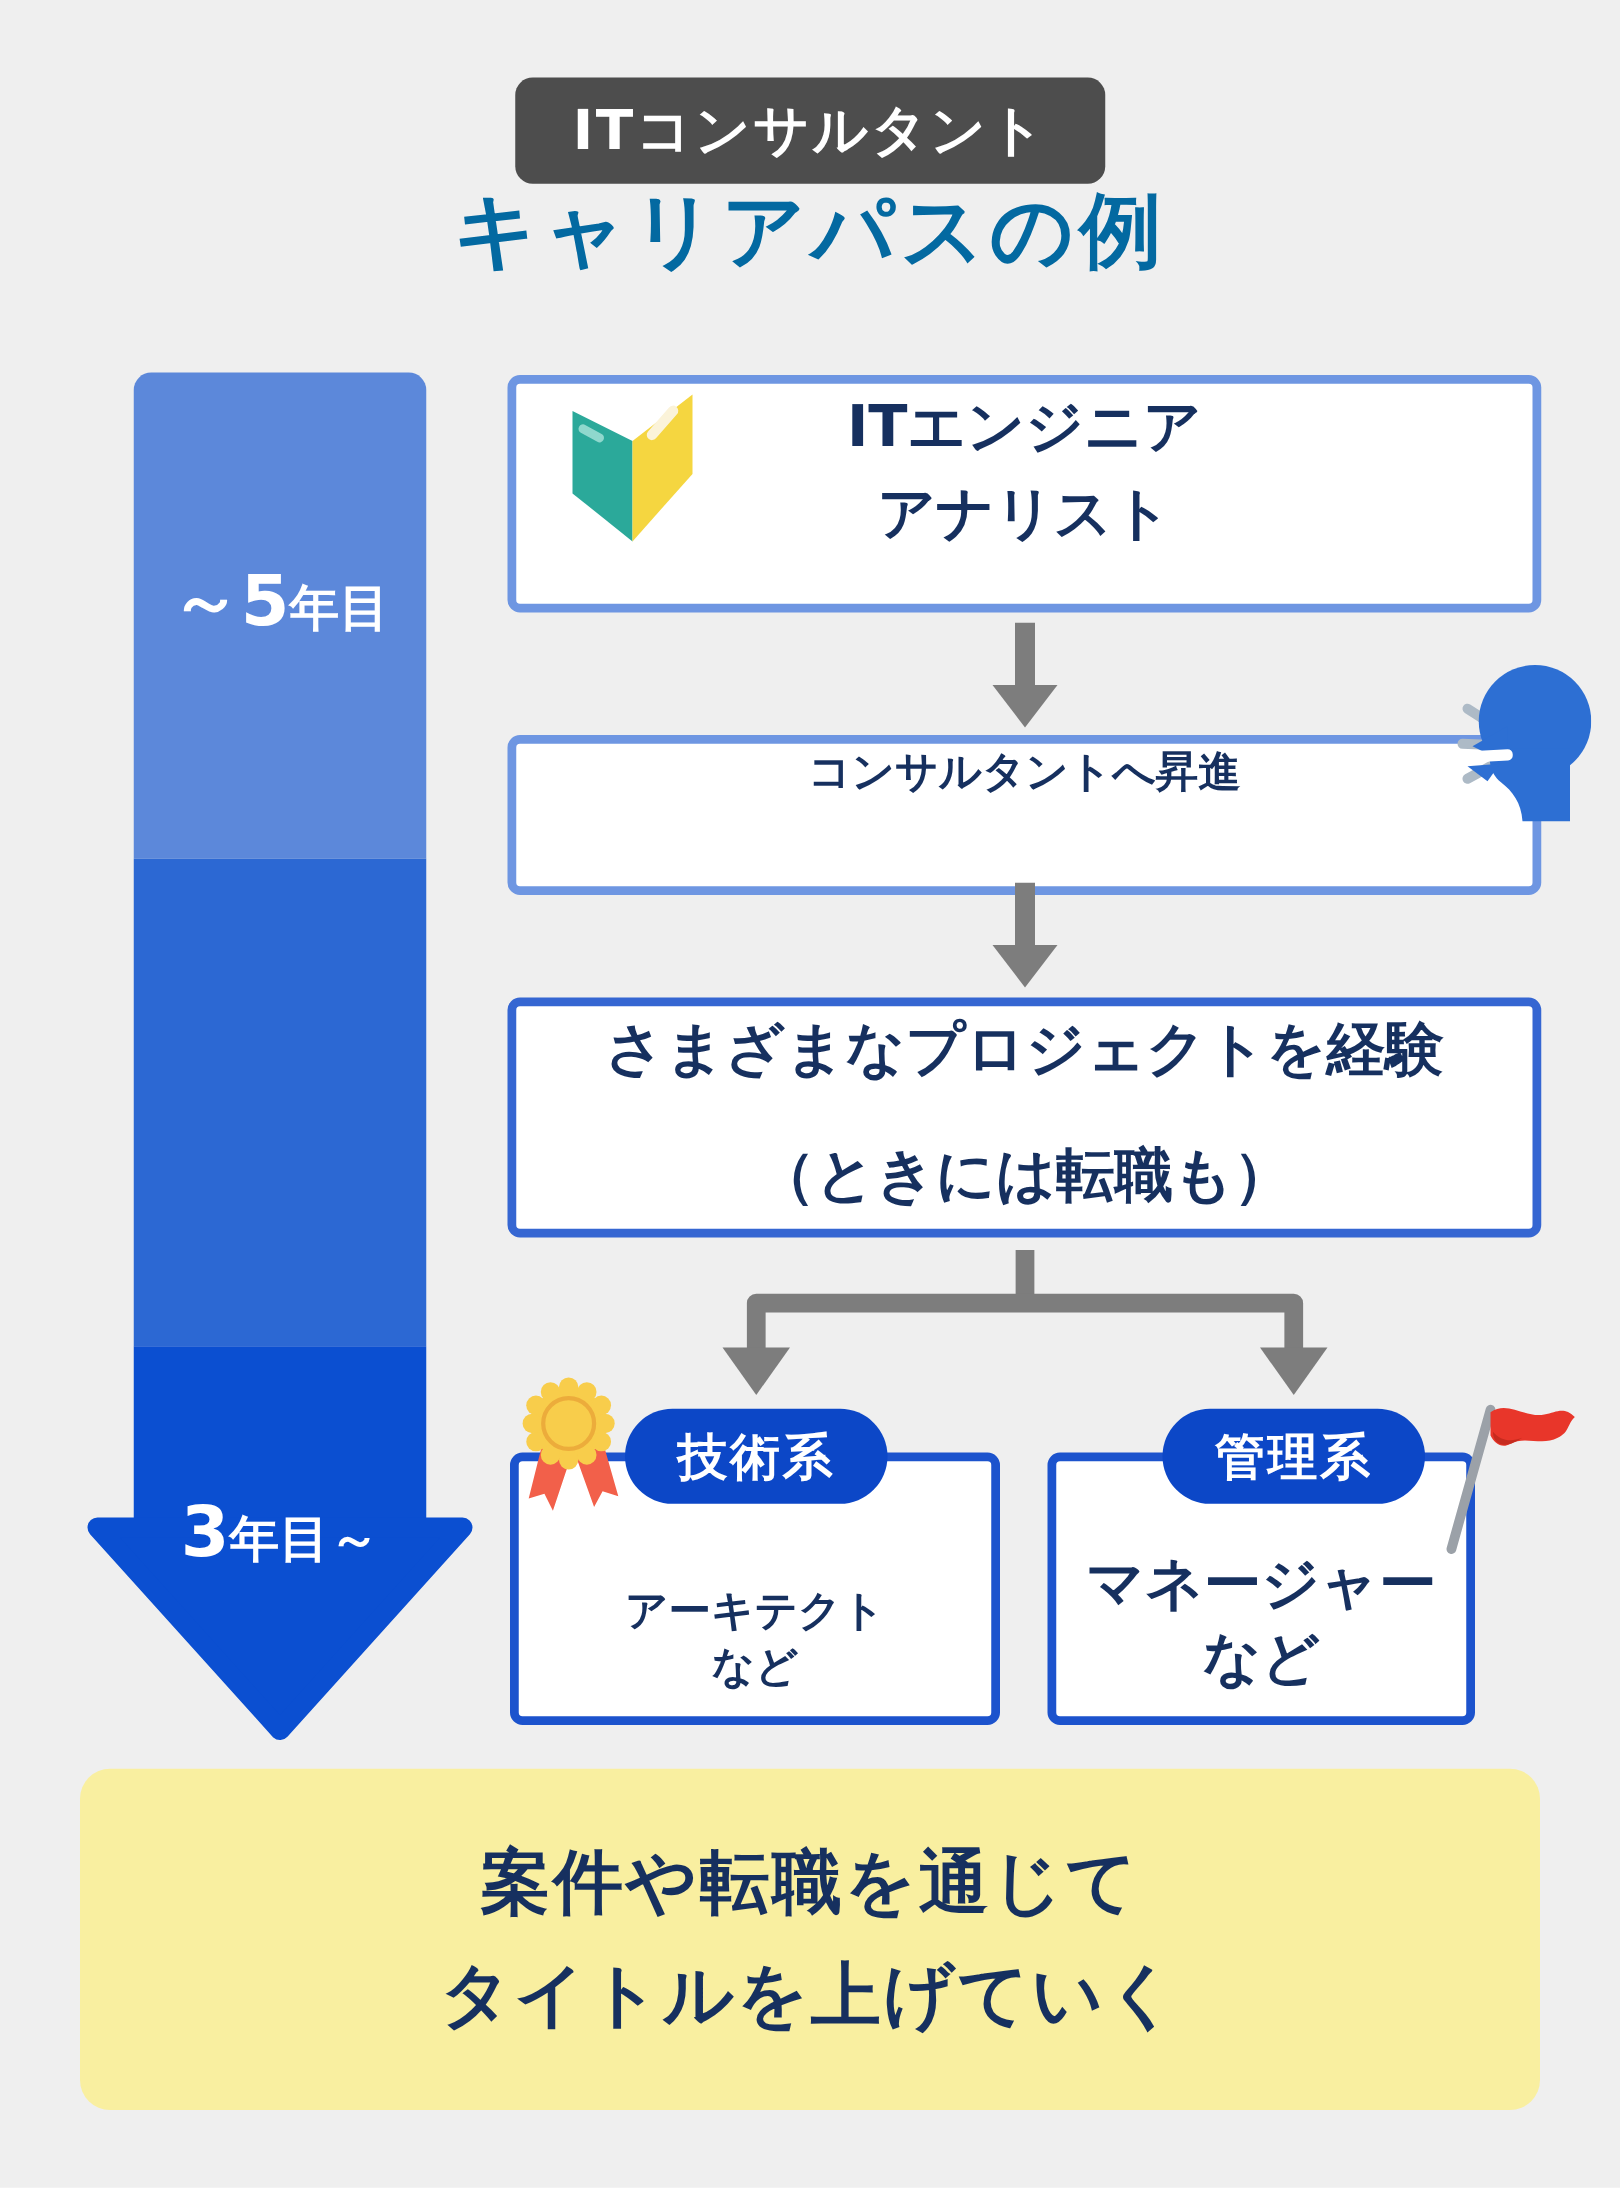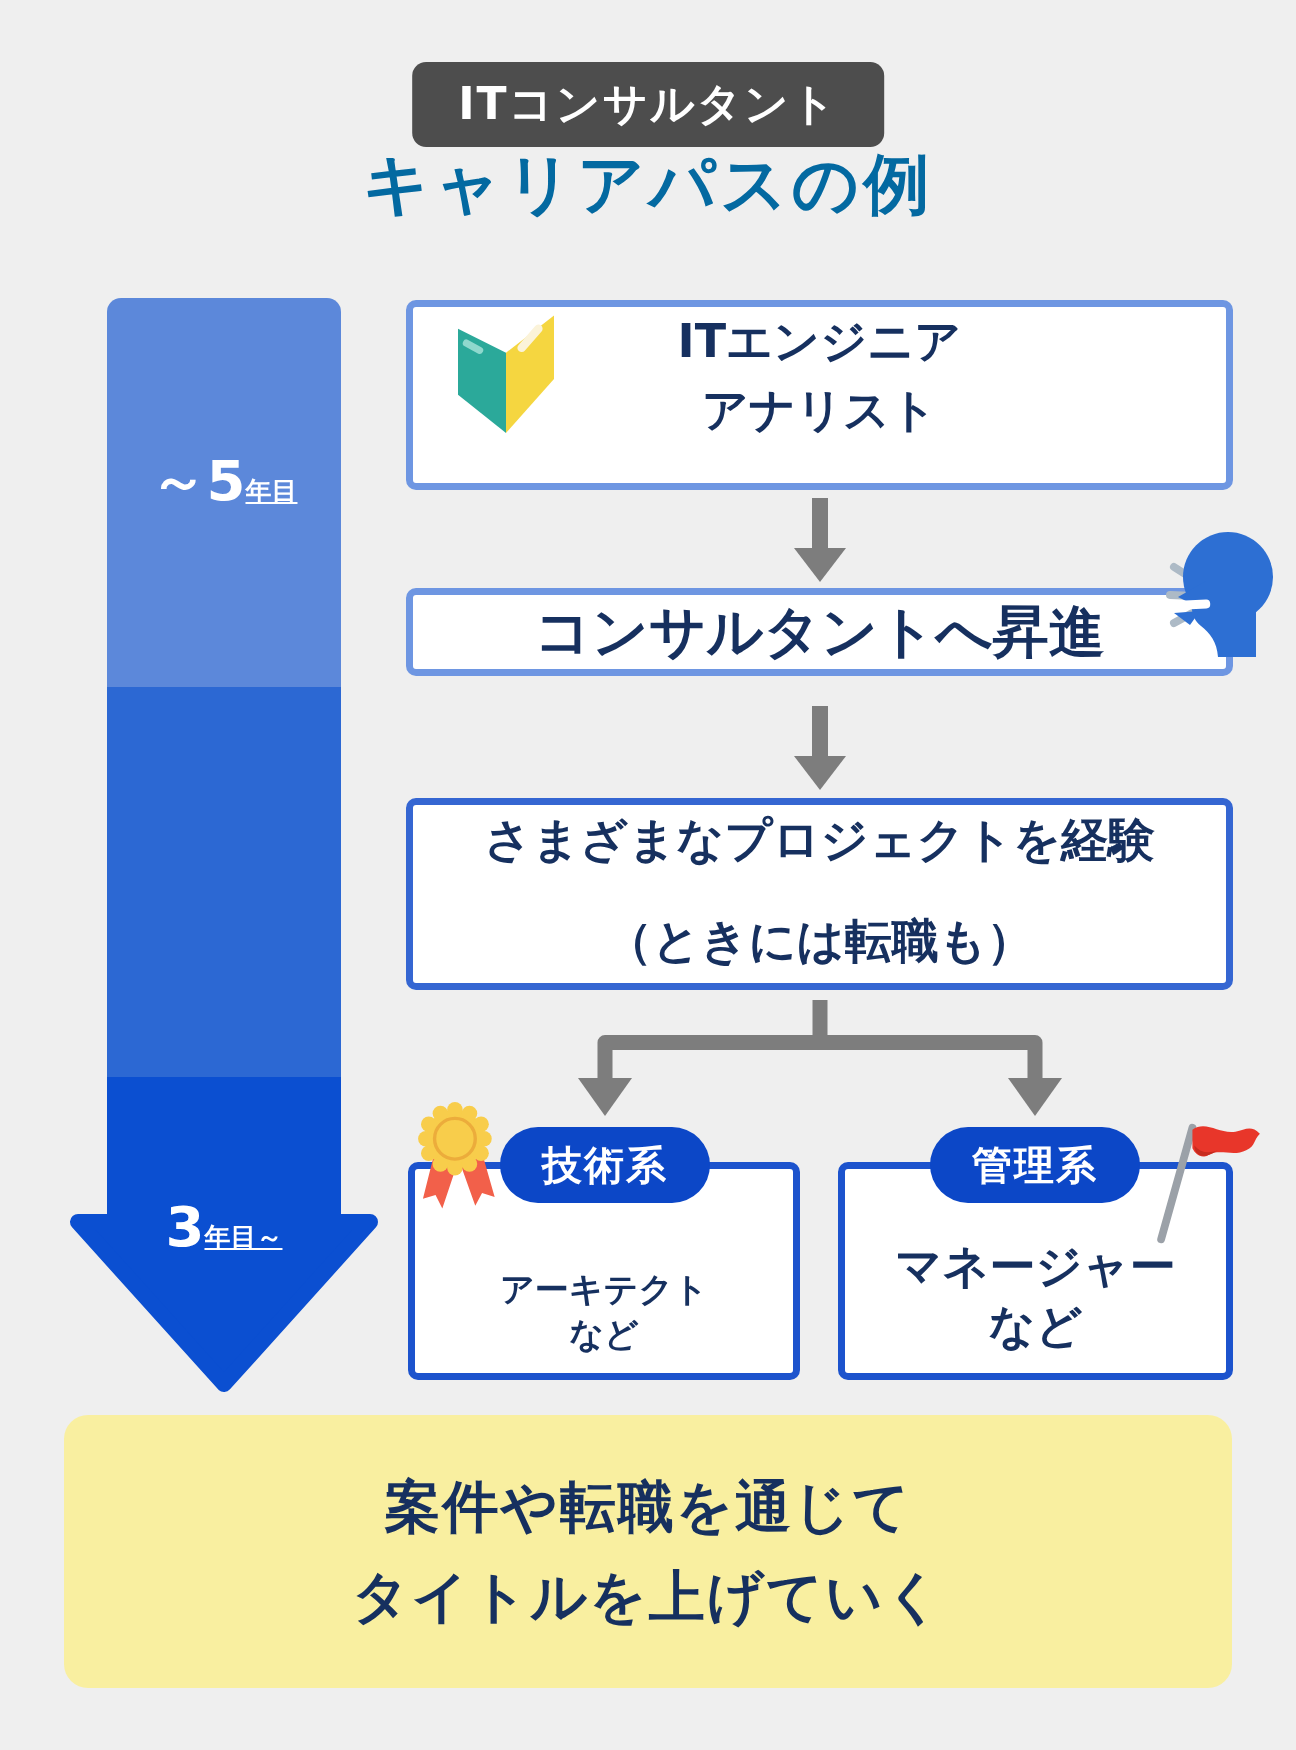--- a/index.html
+++ b/index.html
@@ -21,36 +21,36 @@
   .tl-seg{position:absolute;left:107px;width:234px;}
   .tl-seg1{top:298px;height:389px;background:#5C88DA;border-radius:14px 14px 0 0;}
   .tl-seg2{top:687px;height:390px;background:#2C68D3;}
   .tl-seg3{top:1077px;height:143px;background:#0B4FD1;}
   .tl-head{position:absolute;left:68px;top:1212px;width:312px;height:186px;}
   .tl-label{
     position:absolute;left:68px;width:312px;text-align:center;color:#FFFFFF;
     font-weight:800;white-space:nowrap;
   }
   .tl-label .big{font-size:56px;}
-  .tl-label .small{font-size:26px;text-decoration:underline;}
+  .tl-label .small{font-size:40px;}
   .tl-label1{top:444px;}
   .tl-label2{top:860px;}
   .tl-label3{top:1194px;}
   
   .box{
     position:absolute;background:#FFFFFF;border:7px solid #6E96E2;border-radius:10px;
     box-sizing:border-box;display:flex;flex-direction:column;align-items:center;
     text-align:center;color:#16305F;font-weight:800;
   }
   .box1{left:406px;top:300px;width:827px;height:190px;font-size:46px;line-height:1.5;}
-  .box2{left:406px;top:588px;width:827px;height:88px;font-size:56px;}
+  .box2{left:406px;top:588px;width:827px;height:128px;font-size:34px;}
   .box3{left:406px;top:798px;width:827px;height:192px;font-size:47px;line-height:1.5;border-color:#3566D2;gap:30px;}
   .boxL{left:408px;top:1162px;width:392px;height:218px;font-size:34px;line-height:1.32;
         border-color:#1C53CD;justify-content:flex-end;padding-bottom:16px;}
-  .boxR{left:838px;top:1162px;width:395px;height:218px;font-size:46px;line-height:1.32;
+  .boxR{left:838px;top:1162px;width:342px;height:218px;font-size:46px;line-height:1.32;
         border-color:#1C53CD;justify-content:flex-end;padding-bottom:16px;}
   .pill{
     position:absolute;width:210px;height:76px;background:#0C47C7;border-radius:38px;
     color:#FFFFFF;font-size:40px;font-weight:800;display:flex;align-items:center;justify-content:center;
     letter-spacing:2px;white-space:nowrap;
   }
   .pillL{left:500px;top:1127px;}
   .pillR{left:930px;top:1127px;}
   
   .book-icon{position:absolute;left:446px;top:308px;width:120px;height:135px;}

